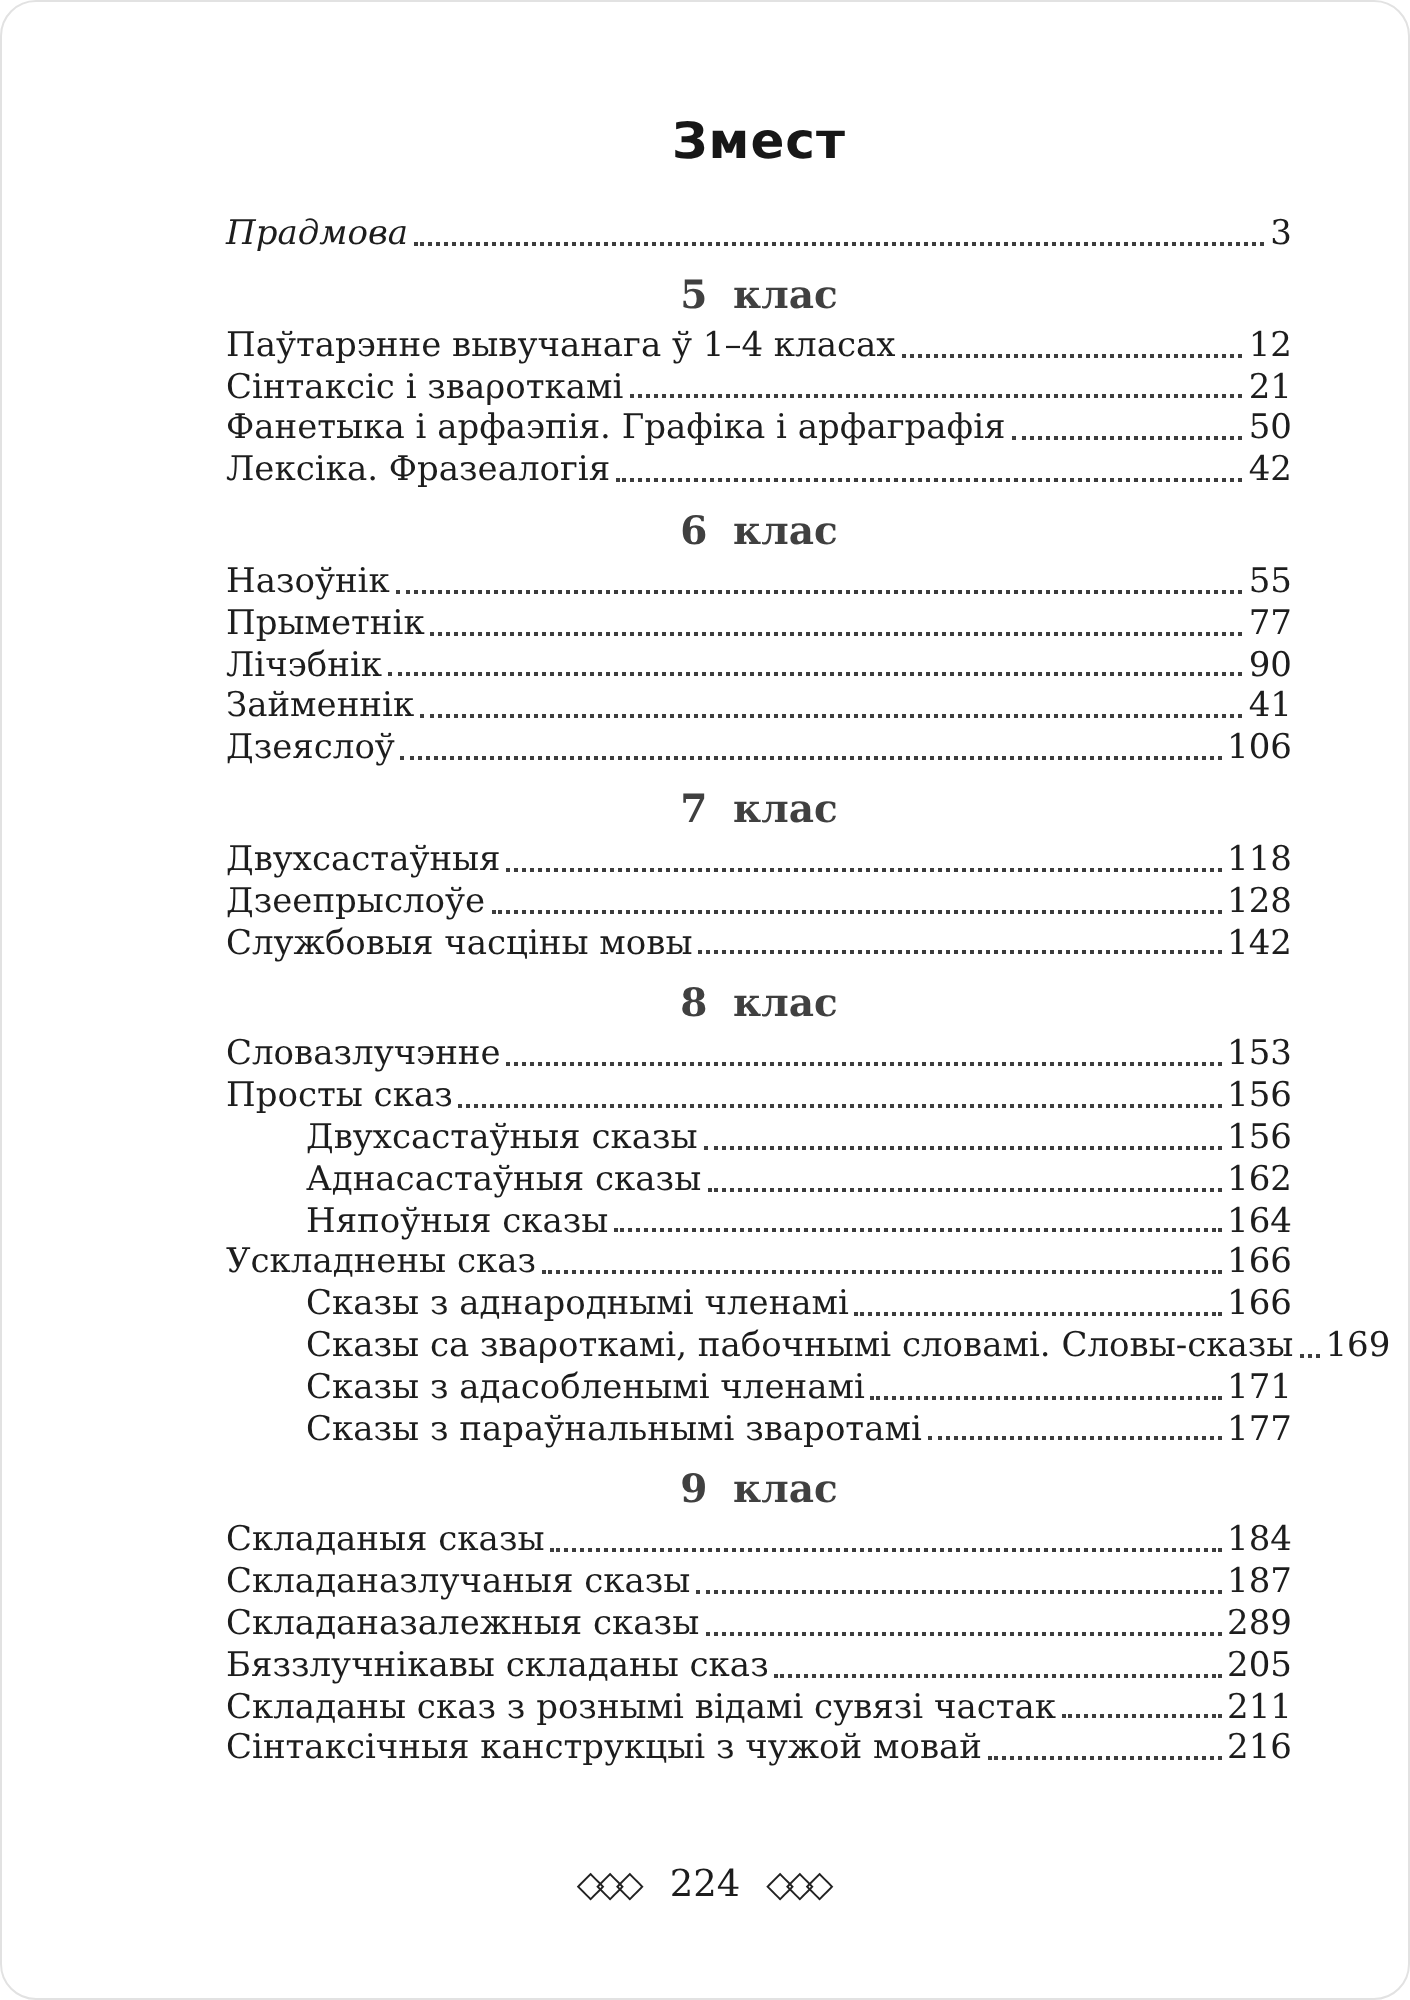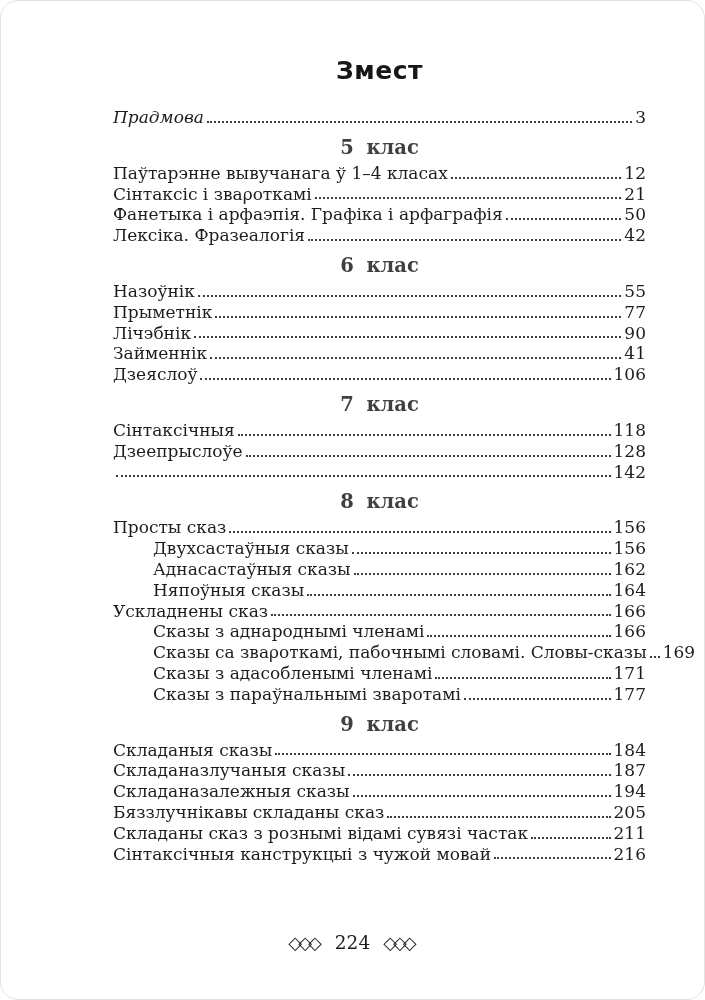--- a/index.html
+++ b/index.html
@@ -159,42 +159,48 @@
     <span class="leader"></span>
     <span class="entry-page">106</span>
   </div>
 </div>
   </section>
 
   <section>
     <h2 class="section-heading">7 клас</h2>
     <div>
   <div class="toc-row">
-    <span class="entry-label">Сінтаксічныя</span>
+    <span class="entry-label">Двухсастаўныя</span>
     <span class="leader"></span>
     <span class="entry-page">118</span>
   </div>
 
   <div class="toc-row">
     <span class="entry-label">Дзеепрыслоўе</span>
     <span class="leader"></span>
     <span class="entry-page">128</span>
   </div>
 
 
   <div class="toc-row">
+    <span class="entry-label">Службовыя часціны мовы</span>
     <span class="leader"></span>
     <span class="entry-page">142</span>
   </div>
 </div>
   </section>
 
   <section>
     <h2 class="section-heading">8 клас</h2>
     <div>
+  <div class="toc-row">
+    <span class="entry-label">Словазлучэнне</span>
+    <span class="leader"></span>
+    <span class="entry-page">153</span>
+  </div>
 
   <div class="toc-row">
     <span class="entry-label">Просты сказ</span>
     <span class="leader"></span>
     <span class="entry-page">156</span>
   </div>
 
   <div class="toc-row indent">
     <span class="entry-label">Двухсастаўныя сказы</span>
     <span class="leader"></span>
@@ -256,21 +262,21 @@
 
   <div class="toc-row">
     <span class="entry-label">Складаназлучаныя сказы</span>
     <span class="leader"></span>
     <span class="entry-page">187</span>
   </div>
 
   <div class="toc-row">
     <span class="entry-label">Складаназалежныя сказы</span>
     <span class="leader"></span>
-    <span class="entry-page">194</span>
+    <span class="entry-page">289</span>
   </div>
 
   <div class="toc-row">
     <span class="entry-label">Бяззлучнікавы складаны сказ</span>
     <span class="leader"></span>
     <span class="entry-page">205</span>
   </div>
 
   <div class="toc-row">
     <span class="entry-label">Складаны сказ з рознымі відамі сувязі частак</span>

